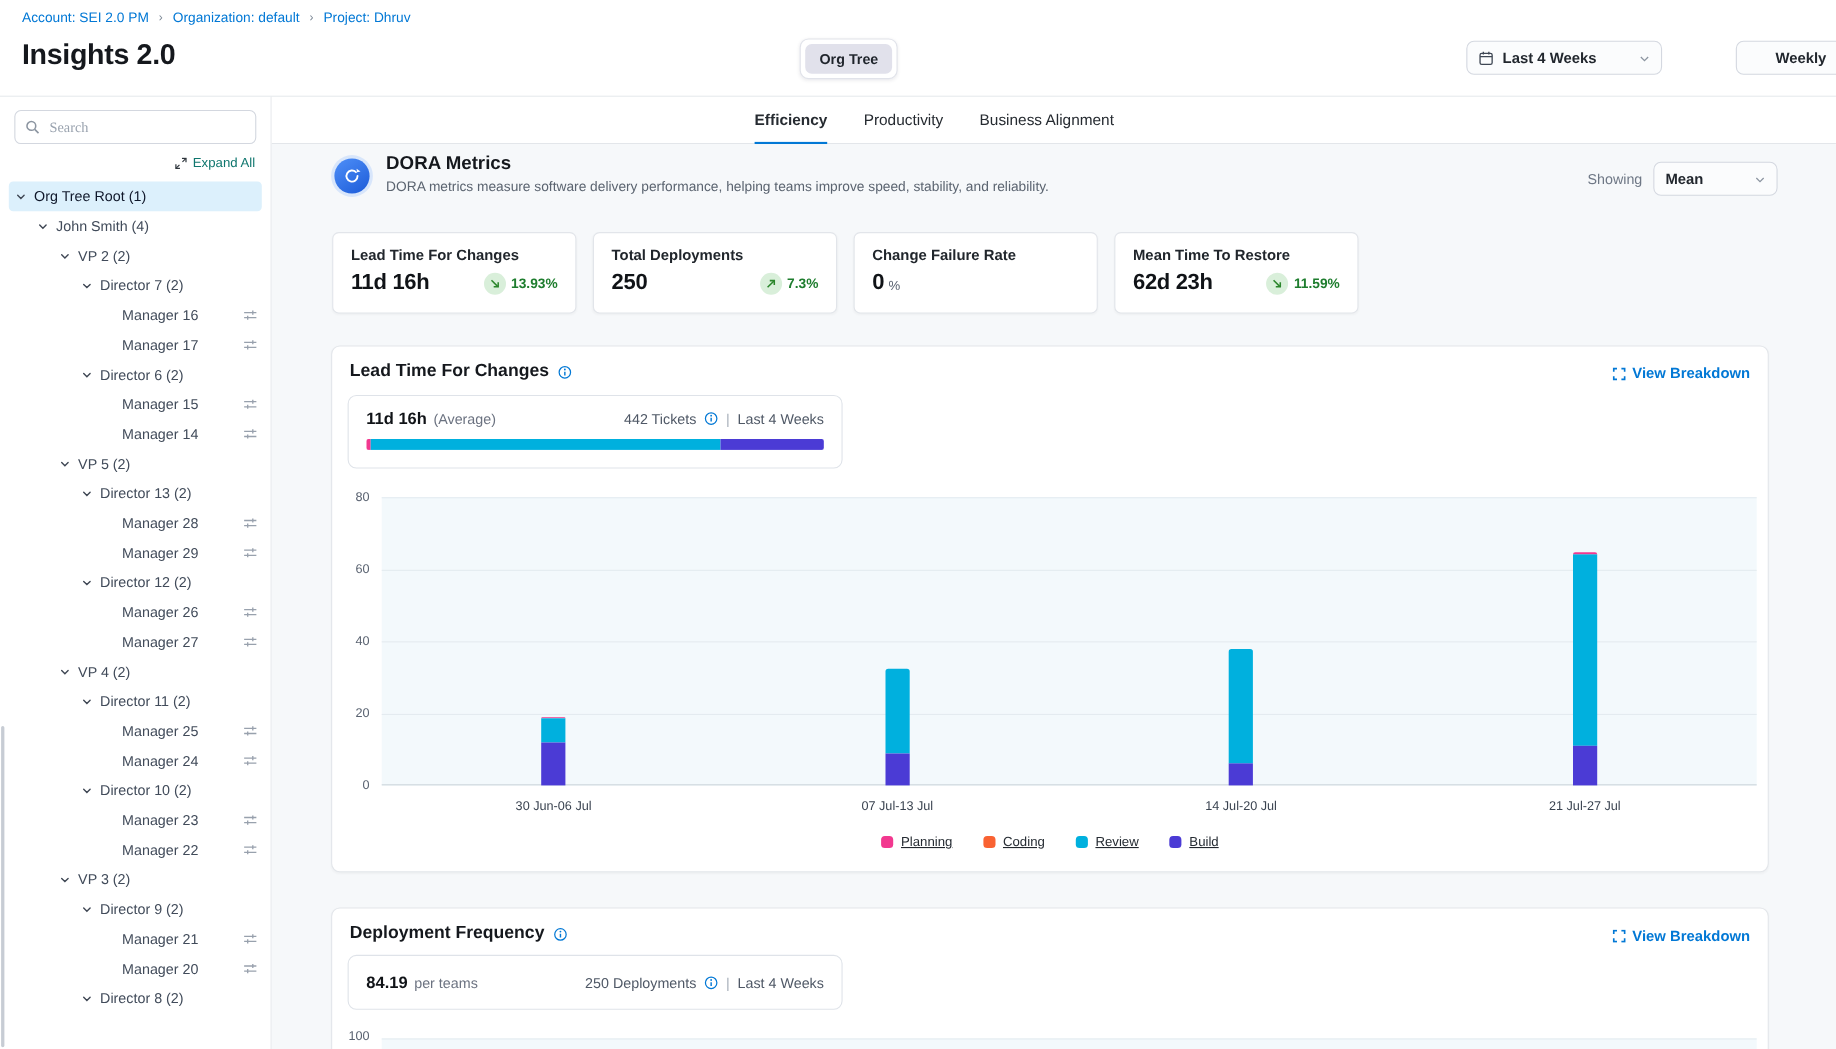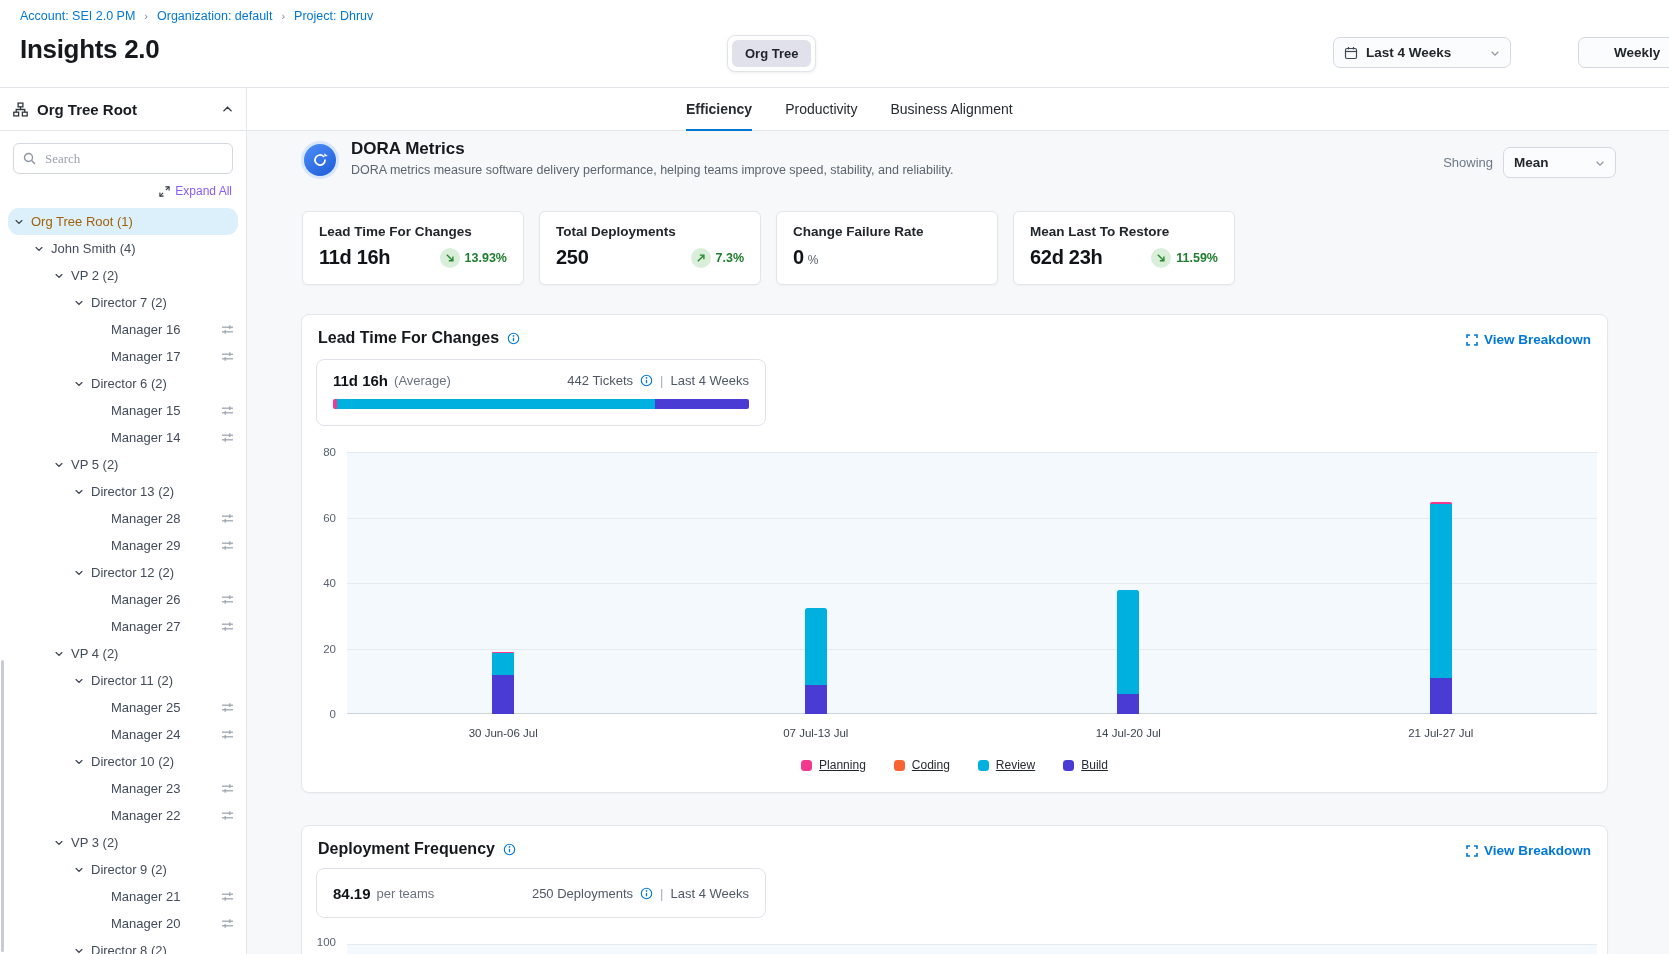--- a/index.html
+++ b/index.html
@@ -18,24 +18,24 @@
   .dd .spacer{flex:1;}
   .dd-date{left:1333px;top:37px;width:178px;}
   .dd-interval{left:1578px;top:37px;width:117px;padding-left:35px;}
   
   .sidebar{position:absolute;left:0;top:88px;width:247px;bottom:0;background:#fff;border-right:1px solid #E3E6EA;}
   .sb-header{height:43px;border-bottom:1px solid #E3E6EA;display:flex;align-items:center;gap:9px;padding:0 13px;}
   .sb-title{font-size:15px;font-weight:700;color:#181C22;flex:1;}
   .search-box{margin:12px 13px 0;height:31px;border:1px solid #D3D7DF;border-radius:6px;display:flex;align-items:center;gap:7px;padding:0 9px;background:#fff;}
   .search-box input{border:none;outline:none;font-size:13px;color:#000000;width:100%;font-family:Liberation Serif, serif;background:transparent;}
   .search-box input::placeholder{color:#9AA3AF;}
-  .expand-all{margin:10px 14px 0 0;display:flex;justify-content:flex-end;align-items:center;gap:5px;font-size:12px;font-weight:500;color:#8b5cf6;cursor:pointer;}
+  .expand-all{margin:10px 14px 0 0;display:flex;justify-content:flex-end;align-items:center;gap:5px;font-size:12px;font-weight:500;color:#0f766e;cursor:pointer;}
   .tree{margin-top:10px;}
   .trow{height:27px;margin:0 8px;display:flex;align-items:center;font-size:13px;color:#414B5A;border-radius:4px;cursor:pointer;}
-  .trow.sel{background:#DCF0FC;color:#a16207;border-radius:11px;}
+  .trow.sel{background:#DCF0FC;color:#0f172a;}
   .tchev{width:17px;display:flex;justify-content:flex-start;}
   .tlab{white-space:nowrap;}
   .tset{margin-left:auto;margin-right:4px;display:flex;}
   .sb-thumb{position:absolute;left:1px;top:572px;bottom:2px;width:3px;border-radius:2px;background:#C7CCD4;}
   
   .main{position:absolute;left:247px;top:88px;right:0;bottom:0;}
   .tabbar{position:relative;height:43px;background:#fff;border-bottom:1px solid #E3E6EA;}
   .tabs{position:absolute;left:439px;top:0;height:43px;display:flex;gap:33px;}
   .tab{display:flex;align-items:center;font-size:14px;color:#262B31;border-bottom:2px solid transparent;cursor:pointer;padding-top:1px;}
   .tab.active{font-weight:700;border-bottom-color:#0278D5;}
@@ -130,38 +130,20 @@
     <span class="spacer"></span>
     <span>
         <svg width="10" height="10" viewBox="0 0 12 12">
           <path d="M2 4.5l4 4 4-4" stroke="#8C95A1" stroke-width="1.4" fill="none"></path>
         </svg>
       </span>
   </div>
 </div>
 
 <div class="sidebar">
-  <div class="sb-header">
-    <span>
-        <svg width="15" height="15" viewBox="0 0 14 14">
-          <g stroke="#2F363D" stroke-width="1.2" fill="none">
-            <rect x="4.75" y="1" width="4.5" height="3.5"></rect>
-            <rect x="0.75" y="9.5" width="4.5" height="3.5"></rect>
-            <rect x="8.75" y="9.5" width="4.5" height="3.5"></rect>
-            <path d="M7 4.5V7M3 9.5V7h8v2.5"></path>
-          </g>
-        </svg>
-      </span>
-    <span class="sb-title">Org Tree Root</span>
-    <span>
-        <svg width="11" height="11" viewBox="0 0 12 12">
-          <path d="M2 7.5L6 3.5l4 4" stroke="#2F363D" stroke-width="1.5" fill="none" stroke-linecap="round"></path>
-        </svg>
-      </span>
-  </div>
   <div class="search-box">
     <span>
         <svg width="13" height="13" viewBox="0 0 13 13">
           <g stroke="#8C95A1" stroke-width="1.4" fill="none">
             <circle cx="5.5" cy="5.5" r="4"></circle>
             <line x1="8.6" y1="8.6" x2="12" y2="12"></line>
           </g>
         </svg>
       </span>
     <input type="text" placeholder="Search" style="">
@@ -547,21 +529,21 @@
           </div>
         </div>
         <div class="mcard">
           <div class="lbl">Change Failure Rate</div>
           <div class="vrow">
             <span class="val">0</span>
             <span class="unit">%</span>
           </div>
         </div>
         <div class="mcard">
-          <div class="lbl">Mean Last To Restore</div>
+          <div class="lbl">Mean Time To Restore</div>
           <div class="vrow">
             <span class="val">62d 23h</span>
             <span class="badge">
               <span class="bub">
                 <svg width="10" height="10" viewBox="0 0 10 10">
                   <g stroke="#2B862B" stroke-width="1.4" fill="none">
                     <path d="M1.8 1.8l5.8 5.8"></path>
                     <path d="M7.9 3.6v4.1H3.8"></path>
                   </g>
                 </svg>

